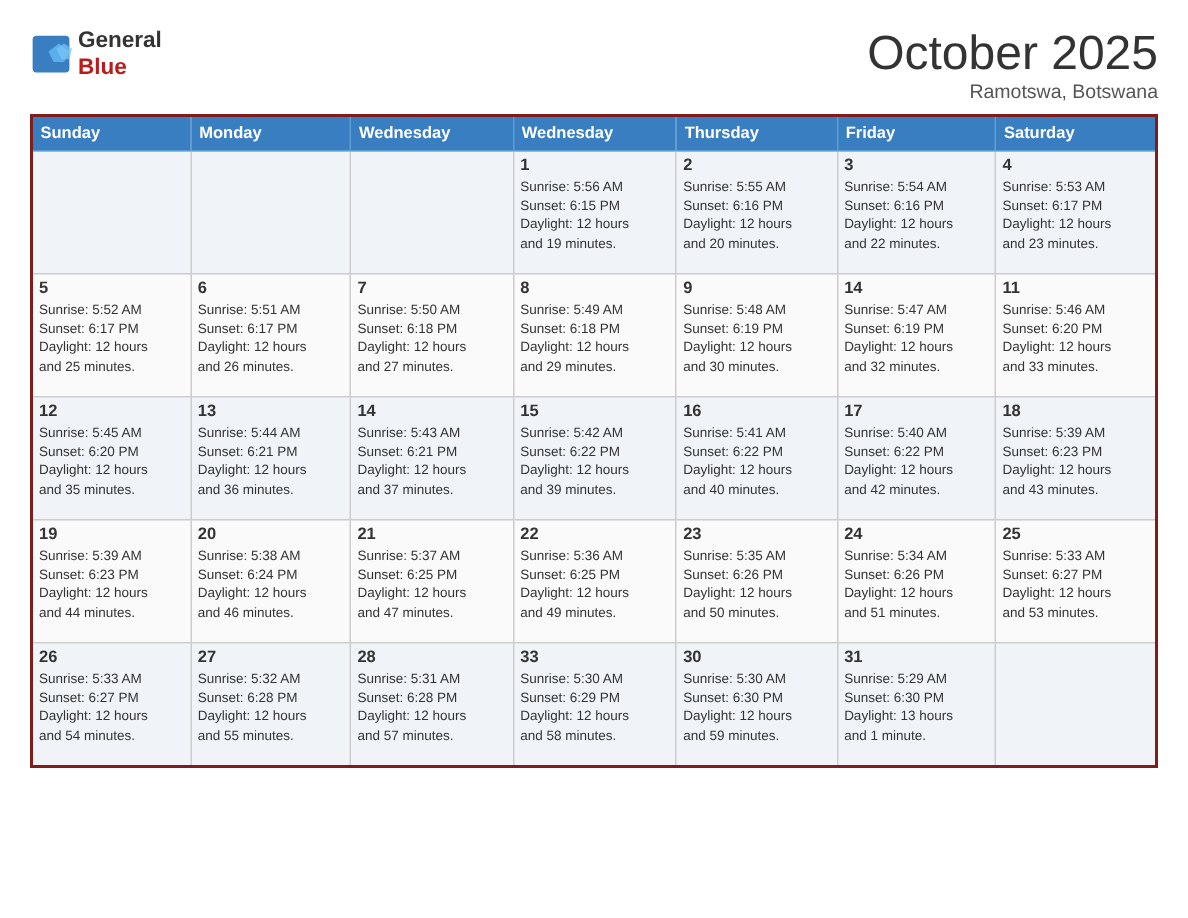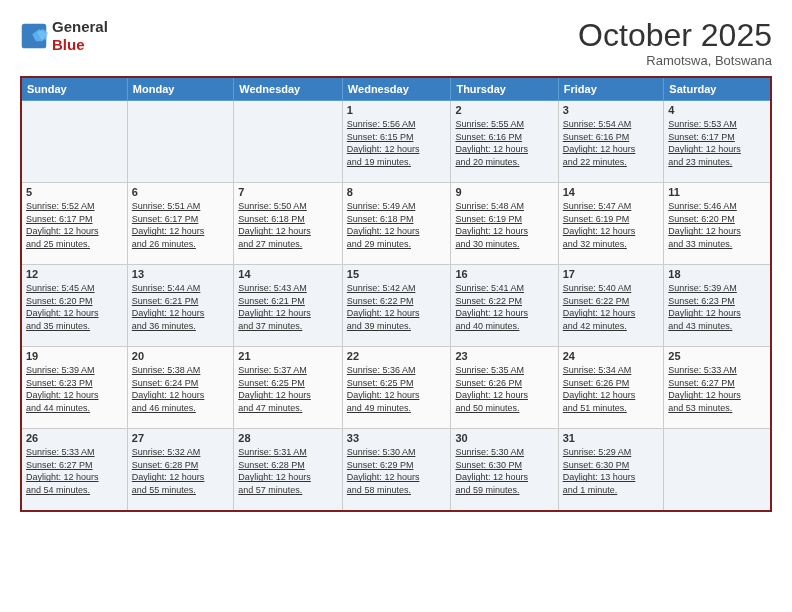--- a/index.html
+++ b/index.html
@@ -84,21 +84,20 @@
     .day-number {
       font-size: 11px;
       font-weight: bold;
       color: #333;
       margin-bottom: 2px;
     }
     .day-info {
       font-size: 9px;
       color: #333;
       line-height: 1.4;
-      text-decoration: underline;
     }
     .row-shade td {
       background: #f0f4f8 !important;
     }
   </style>
 </head>
 <body>
 
 <div class="page">
   <div class="header">

